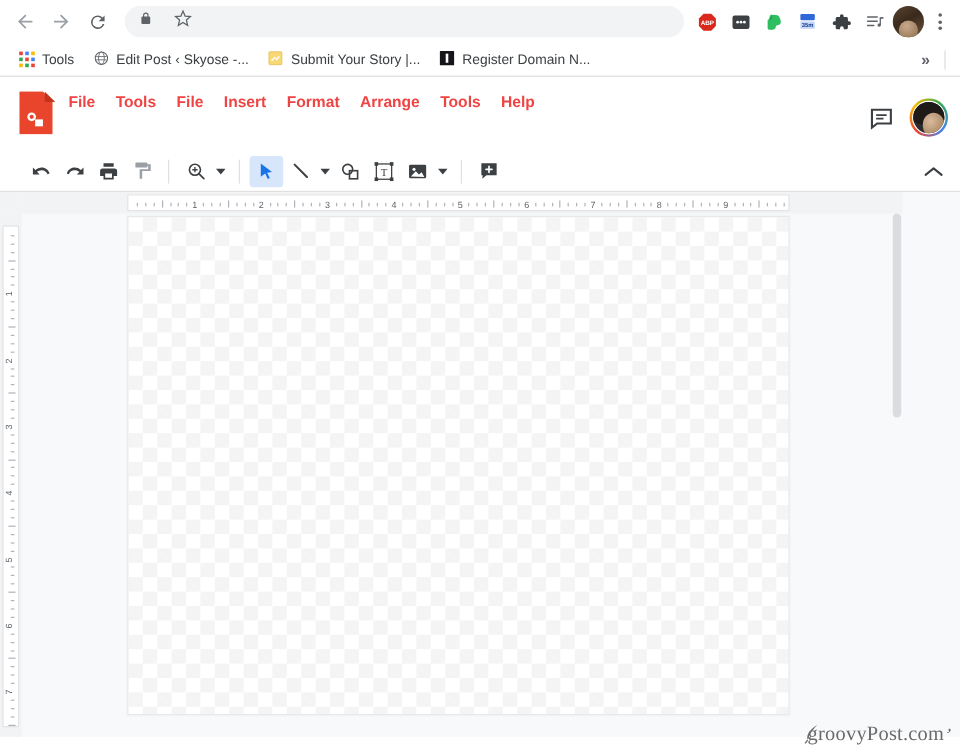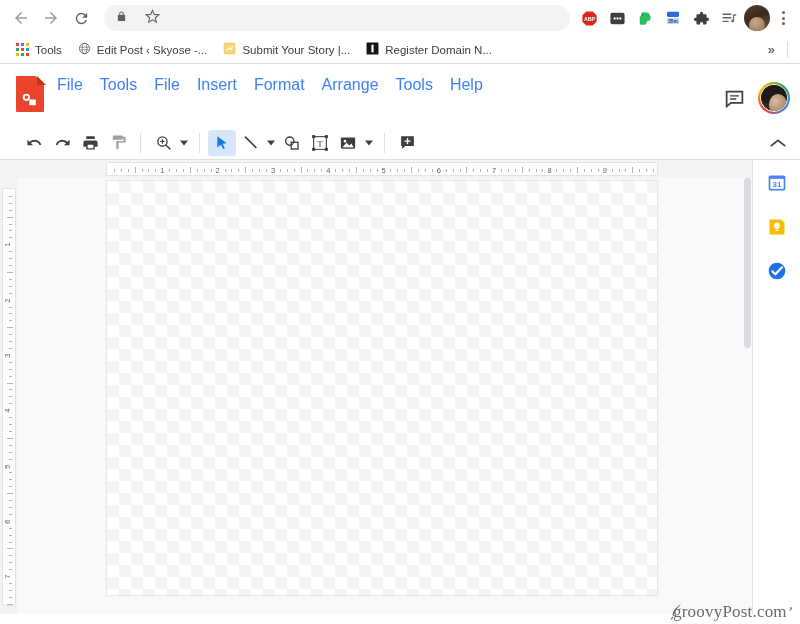--- a/index.html
+++ b/index.html
@@ -149,25 +149,26 @@
   .title-block { flex: 1 1 auto; min-width: 0; padding-top: 2px;}
   .doc-title {
     font-size: 17px;
     color: #5f6368;
     font-weight: normal;
     margin-bottom: 2px;
     line-height: 22px;
   }
   .menubar { display: flex; gap: 3px; margin-left: -6px; }
   .menu-item {
-    font-size: 16px;
-    color: #3b82f6;
+    font-size: 13px;
+    color: #ef4444;
     padding: 3px 7px;
     border-radius: 3px;
     line-height: 16px;
+    font-weight: bold;
   }
   .header-right { display: flex; align-items: center; gap: 12px; padding-top: 10px; flex: 0 0 auto;}
   .comment-btn { width: 24px; height: 24px; display:flex; align-items:center; justify-content:center;}
   .share-btn {
     background: #1a73e8;
     color: #fff;
     border-radius: 4px;
     height: 34px;
     padding: 0 20px 0 16px;
     display: flex; align-items: center; gap: 8px;
@@ -796,45 +797,20 @@
     </div>
 
     <div class="canvas-area">
       <div class="canvas-page"></div>
     </div>
 
     <div class="vscroll">
       <div class="thumb"></div>
     </div>
 
-    <div class="right-rail">
-
-      <div class="rail-icon">
-        <svg width="20" height="20" viewBox="0 0 24 24">
-          <rect x="2" y="3" width="20" height="18" rx="2" fill="#4285f4"></rect>
-          <rect x="4" y="7" width="16" height="12" fill="#ffffff"></rect>
-          <text x="12" y="17" font-size="9.5" font-family="Liberation Sans, sans-serif" fill="#4285f4" text-anchor="middle" font-weight="bold">31</text>
-        </svg>
-      </div>
-
-      <div class="rail-icon">
-        <svg width="20" height="20" viewBox="0 0 24 24">
-          <path d="M3 3h14l4 4v14H3z" fill="#fbbc04"></path>
-          <path d="M12 6.5a3.6 3.6 0 0 0-2 6.6v1.6h4v-1.6a3.6 3.6 0 0 0-2-6.6z" fill="#ffffff"></path>
-          <rect x="10.2" y="15.4" width="3.6" height="1.4" fill="#ffffff"></rect>
-        </svg>
-      </div>
-
-      <div class="rail-icon">
-        <svg width="20" height="20" viewBox="0 0 24 24">
-          <circle cx="12" cy="12" r="10" fill="#1a73e8"></circle>
-          <path d="M6.5 12.5l3.5 3.5 8-8.5" stroke="#ffffff" stroke-width="2.6" fill="none" stroke-linecap="round" stroke-linejoin="round"></path>
-        </svg>
-      </div>
-    </div>
   </div>
 
   <div class="watermark">
     <svg width="14" height="17" viewBox="0 0 14 17" style="vertical-align:-3px;margin-right:-11px">
       <path d="M11 1C8 3 5 5.5 3.5 8.5 2.6 10.3 2.4 12 3 13.5l1-1.3c0-1.2.4-2.4 1.1-3.6C6.4 6.3 8.6 4 11 1z" fill="#6b6b6b"></path>
       <path d="M3 13.8 1 16.5" stroke="#6b6b6b" stroke-width="1.1"></path>
     </svg><span>groovyPost.com</span><span style="display:inline-block;transform:rotate(18deg);font-size:15px;">’</span>
   </div>
 
 </div>

